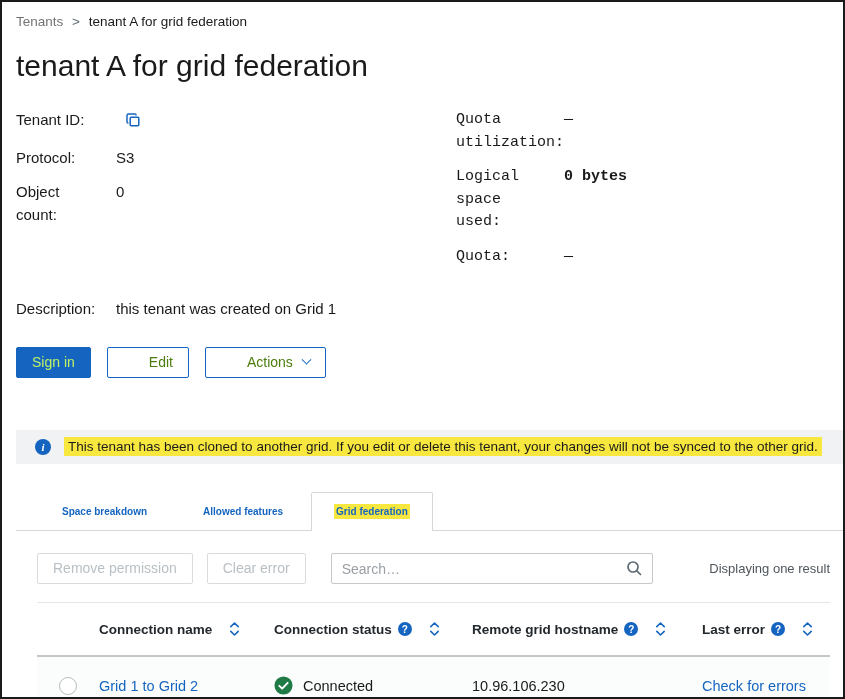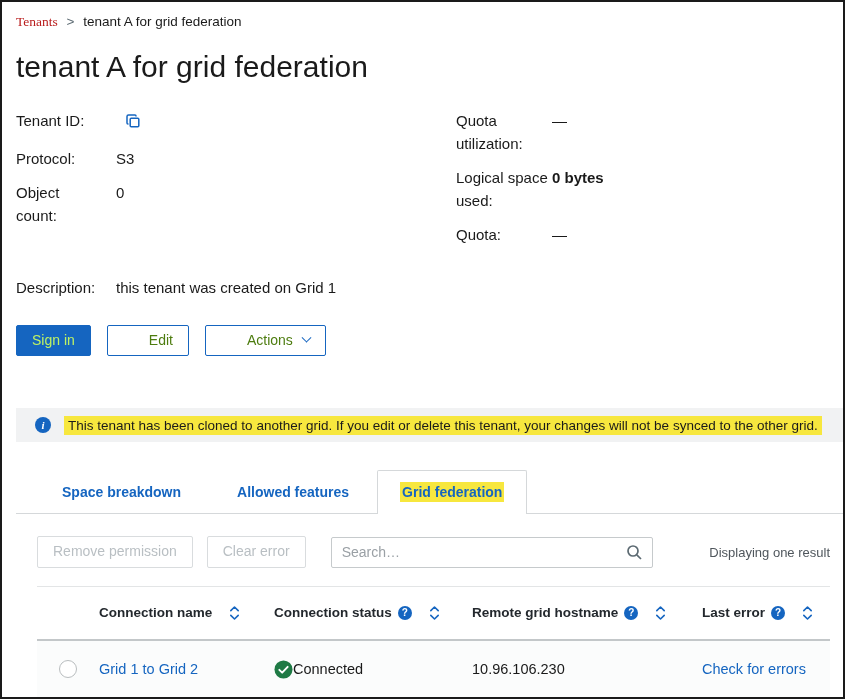--- a/index.html
+++ b/index.html
@@ -3,51 +3,51 @@
 <meta charset="utf-8">
 <style>
   * { box-sizing: border-box; margin: 0; padding: 0; }
   body { font-family: "Liberation Sans", sans-serif; background: #ffffff; }
   .page {
     width: 845px; height: 699px; border: 2px solid #1a1a1a; background: #fff;
     overflow: hidden; color: #1a1a1a; position: relative;
   }
   
   .breadcrumb { padding: 12px 16px 0 14px; font-size: 13.5px; }
-  .crumb-link { color: #b91c1c; text-decoration: none; cursor: pointer; font-family: Liberation Serif, serif; }
+  .crumb-link { color: #737373; text-decoration: none; cursor: pointer; }
   .crumb-sep { color: #5c6a72; margin: 0 5px; }
   .crumb-current { color: #1a1a1a; }
   
   .page-title { font-size: 30px; font-weight: 400; margin: 20px 14px 0; }
   
   .details { display: flex; margin: 26px 14px 0; font-size: 15px; }
   .details-col { display: grid; row-gap: 12px; align-content: start; }
   .details-col-left { grid-template-columns: 100px auto; width: 440px; }
-  .details-col-right { grid-template-columns: 92px auto; column-gap: 4px; }
+  .details-col-right { grid-template-columns: 92px auto; column-gap: 16px; font-family: Liberation Mono, monospace; }
   .detail-label { line-height: 1.5; }
   .label-narrow { max-width: 62px; }
   .detail-value { line-height: 1.5; }
   .bold { font-weight: bold; }
   .copy-icon { display: inline-block; vertical-align: -3px; margin-left: 9px; cursor: pointer; }
   .description-row { display: grid; grid-template-columns: 100px auto; margin: 30px 14px 0; font-size: 15px; }
   
   .button-row { display: flex; gap: 16px; margin: 26px 14px 0; }
   .btn { font-family: inherit; font-size: 14px; padding: 7px 15px; border-radius: 2px; cursor: pointer; line-height: 1.1; }
   .btn-primary { background: #1565c0; color: #bef264; border: 1px solid #1565c0; }
   .btn-outline { background: #fff; color: #4d7c0f; border: 1px solid #1565c0; padding-left: 41px; }
   .btn-actions { display: inline-flex; align-items: center; gap: 10px; }
   .chevron { width: 7px; height: 7px; border-right: 1.6px solid #1565c0; border-bottom: 1.6px solid #1565c0; transform: rotate(45deg) translate(-2px,-2px); display: inline-block; }
   
   .banner { margin: 52px 0 0 14px; background: #f1f2f3; height: 34px; display: flex; align-items: center; padding: 0 10px 0 19px; gap: 13px; }
   .info-icon { width: 16px; height: 16px; border-radius: 50%; background: #1565c0; color: #fff; font-size: 11px; font-weight: bold; font-style: italic; font-family: "Liberation Serif", serif; display: inline-flex; align-items: center; justify-content: center; flex: 0 0 auto; }
   .highlight { background: #f7e73e; }
   .banner-text { font-size: 13.5px; padding: 2px 4px; }
   
   .tabs { display: flex; align-items: flex-end; margin: 28px 0 0 14px; border-bottom: 1px solid #d5d8da; padding-left: 18px; }
-  .tab { padding: 13px 26px; font-size: 14px; font-weight: bold; color: #1565c0; cursor: pointer; white-space: nowrap; }
+  .tab { padding: 13px 26px; font-size: 10px; font-weight: bold; color: #1565c0; cursor: pointer; white-space: nowrap; }
   .tab.active { border: 1px solid #d5d8da; border-bottom: none; background: #fff; margin-bottom: -1px; padding: 13px 22px 14px; border-radius: 2px 2px 0 0; }
   .tab .tab-label { padding: 2px 2px; }
   
   .content { padding: 22px 13px 0 35px; }
   .toolbar { display: flex; align-items: center; }
   .btn-disabled { background: #fff; color: #b9bfc3; border: 1px solid #d9dcde; cursor: default; }
   .btn-gap { margin-left: 14px; }
   .search-box { margin-left: 25px; width: 322px; height: 31px; border: 1px solid #c6cacc; border-radius: 2px; display: flex; align-items: center; background: #fff; }
   .search-input { flex: 1; border: none; outline: none; font-family: inherit; font-size: 14px; padding: 0 10px; color: #333; height: 100%; background: transparent; }
   .search-input::placeholder { color: #9aa0a5; }
@@ -57,21 +57,21 @@
   .table { margin-top: 18px; border-top: 1px solid #e3e5e6; }
   .thead, .tr { display: grid; grid-template-columns: 62px 175px 198px 230px 1fr; align-items: center; }
   .thead { height: 54px; border-bottom: 2px solid #c3c7c9; background: #fff; }
   .th { display: flex; align-items: center; gap: 6px; font-size: 13.5px; font-weight: bold; color: #23282d; }
   .sort-icon { margin-left: 11px; display: inline-flex; cursor: pointer; }
   .help-icon { width: 14px; height: 14px; border-radius: 50%; background: #1565c0; color: #fff; font-size: 10px; font-weight: bold; display: inline-flex; align-items: center; justify-content: center; cursor: pointer; flex: 0 0 auto; }
   .tr { height: 58px; border-bottom: 1px solid #e3e5e6; background: #fbfcfc; font-size: 14.5px; }
   .cell-center { display: flex; justify-content: center; }
   .radio { width: 18px; height: 18px; border-radius: 50%; border: 1px solid #b9bdbf; background: #fff; display: inline-block; cursor: pointer; }
   .link { color: #1565c0; text-decoration: none; cursor: pointer; }
-  .status-cell { display: flex; align-items: center; }
+  .status-cell { display: flex; align-items: center; gap: 10px; }
   .check-icon { display: inline-flex; }
 </style>
 </head>
 <body>
 
 <div class="page">
 
   <div class="breadcrumb">
     <a class="crumb-link">Tenants</a>
     <span class="crumb-sep">&gt;</span>

